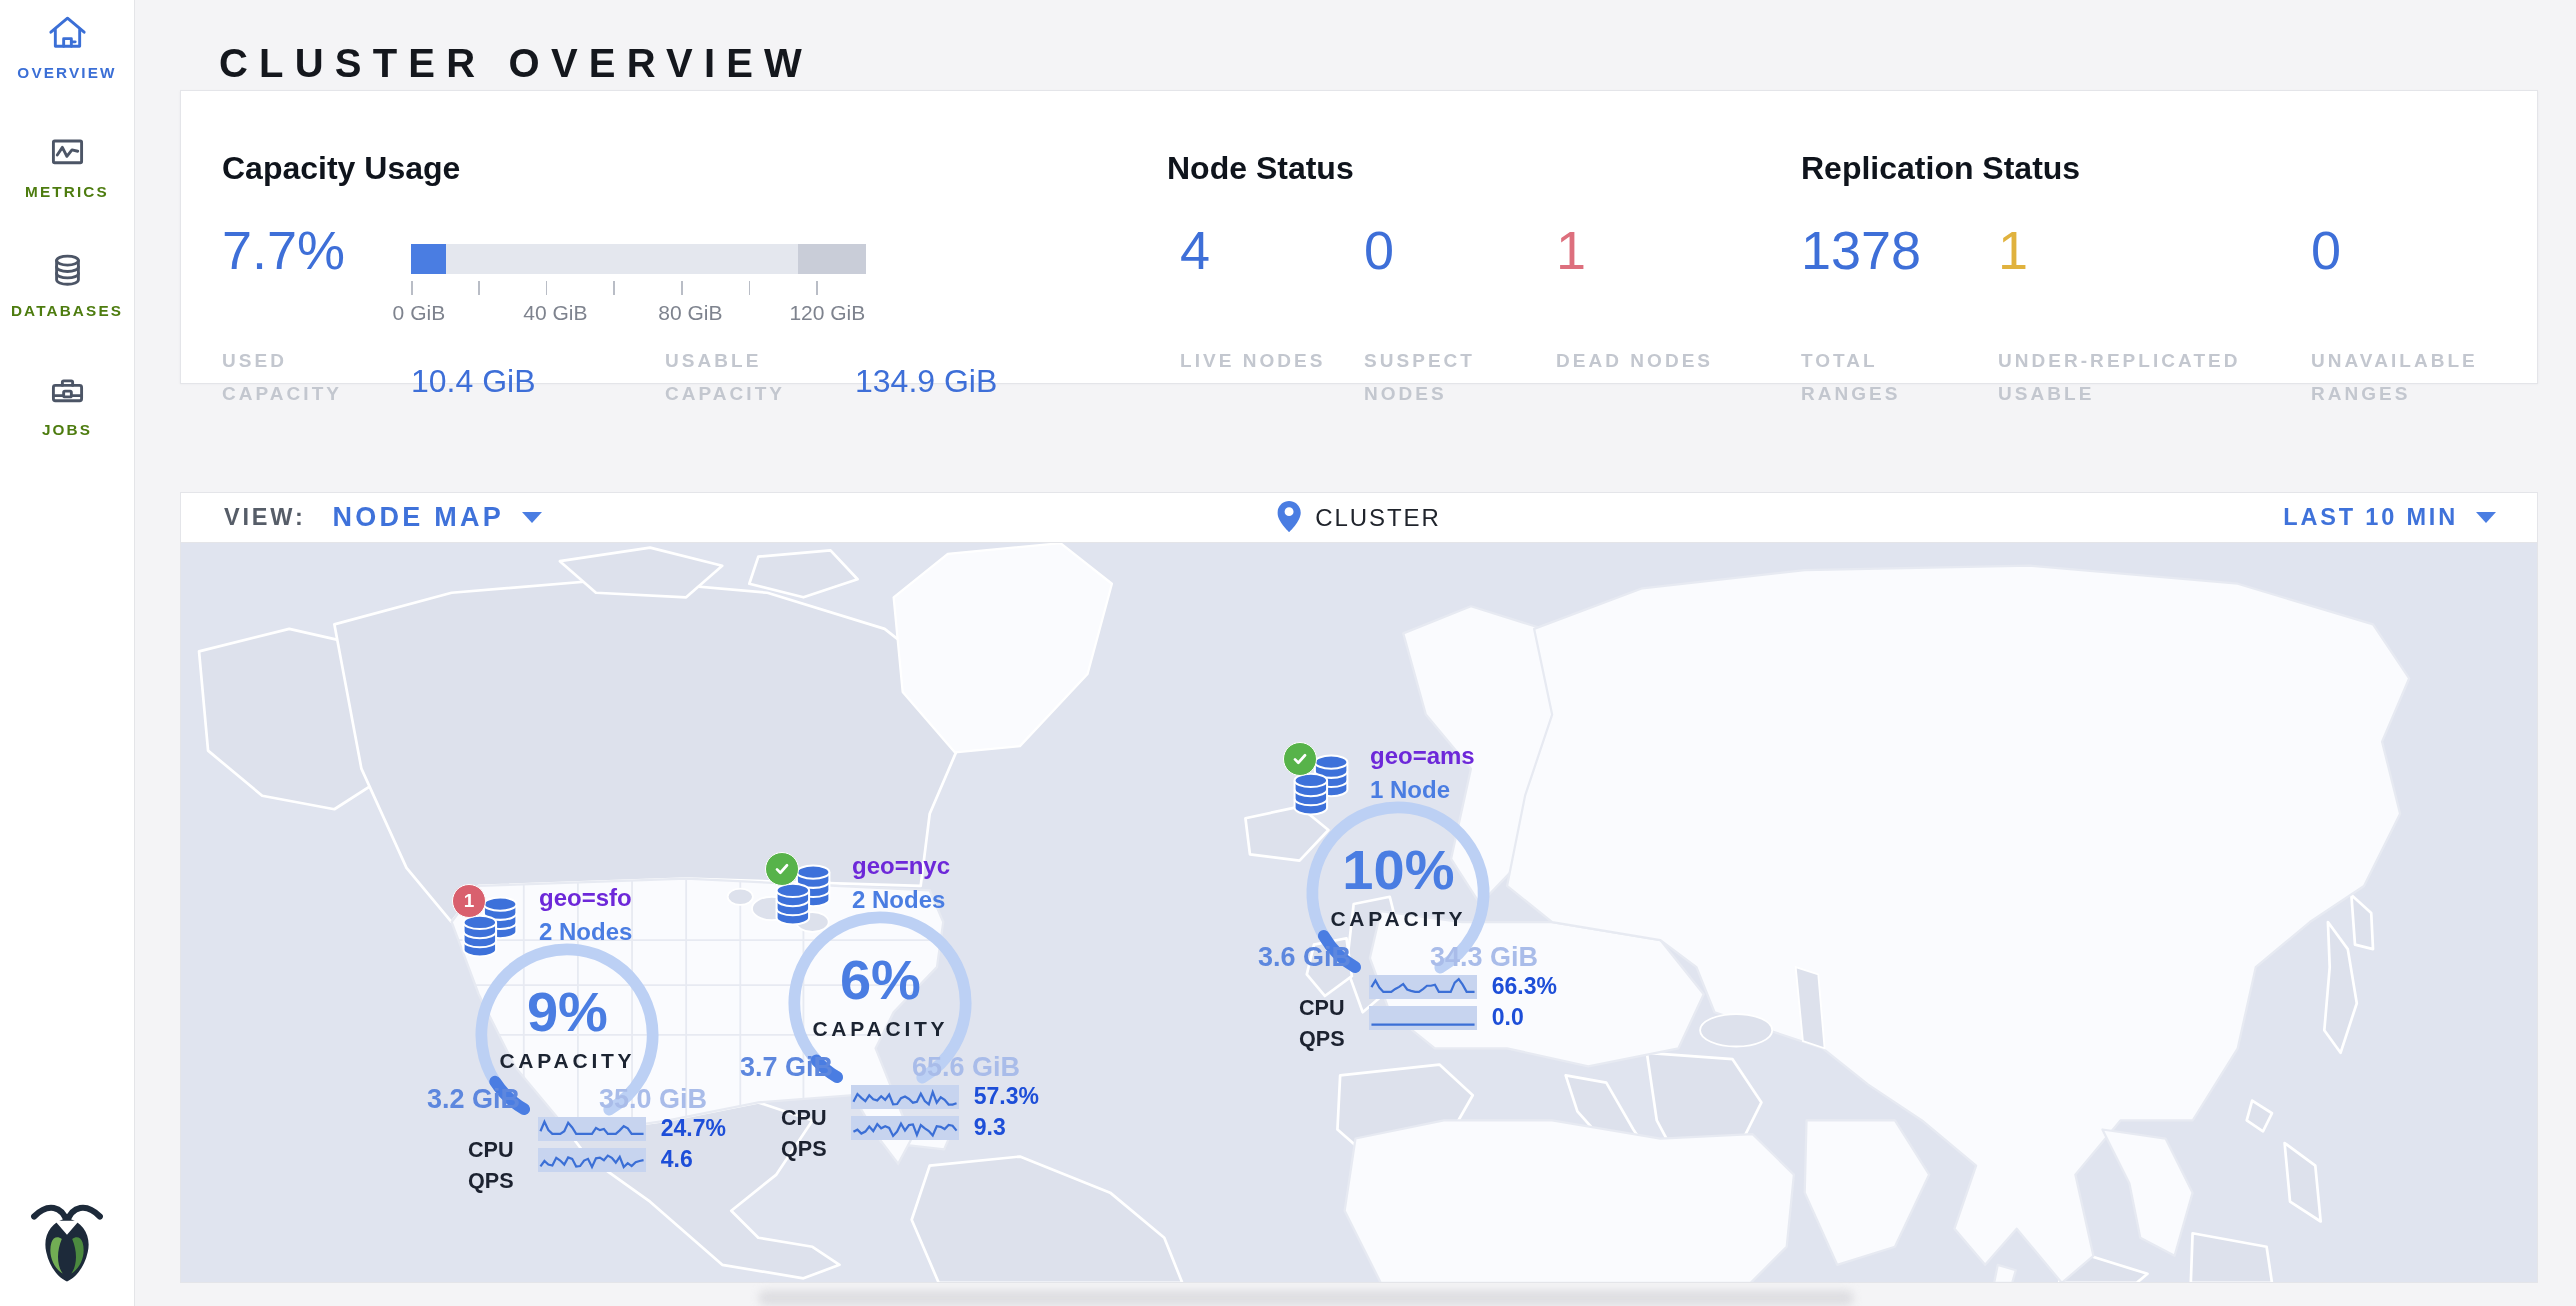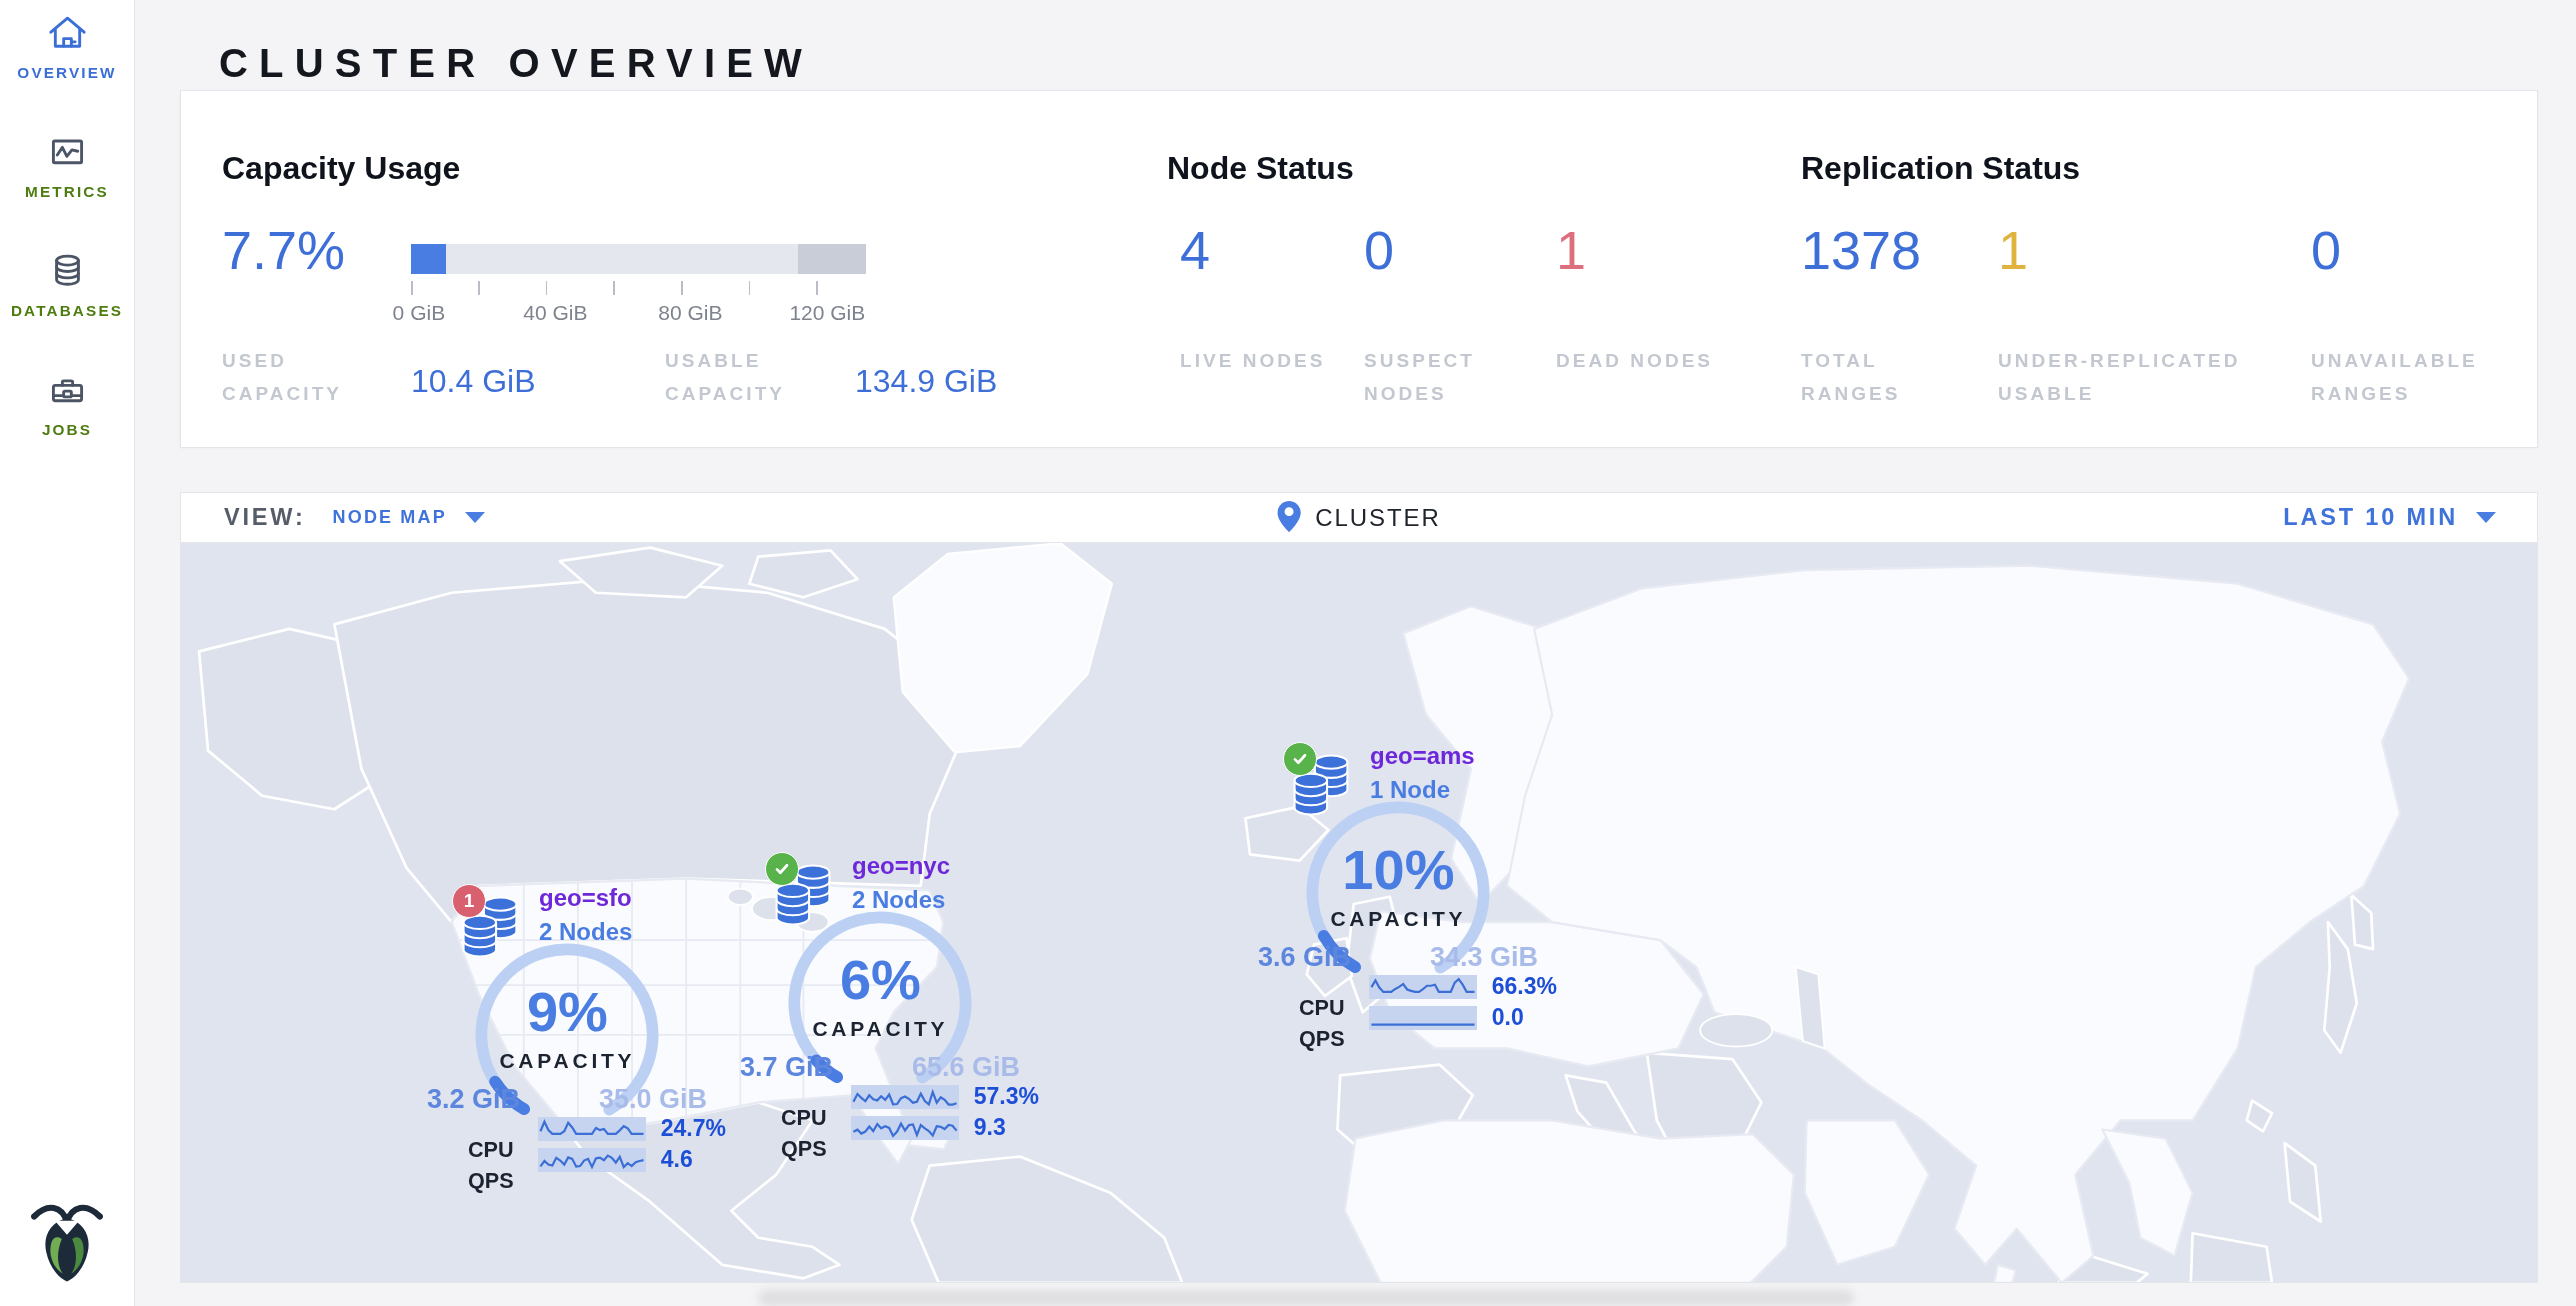--- a/index.html
+++ b/index.html
@@ -16,42 +16,42 @@
   .side-item .lbl{font-size:15.3px;font-weight:700;letter-spacing:.14em;color:#4d7c0f;}
   .side-item.active .icn svg{stroke:#3b6fd6;}
   .side-item.active .lbl{color:#3b6fd6;}
   .side-logo{position:absolute;left:50%;bottom:21.6px;transform:translateX(-50%);width:87px;height:90px;}
 
   
   .page-title{position:absolute;left:195px;top:14.4px;font-size:40px;font-weight:700;
     letter-spacing:.28em;color:#14171d;white-space:nowrap;margin-left:24px;}
 
   
-  .summary-card{position:absolute;left:180px;top:90px;width:2358px;height:358px;background:#fff;
+  .summary-card{position:absolute;left:180px;top:90px;width:2358px;height:294px;background:#fff;
     border:0.9px solid #e4e5e9;box-shadow:0 0.9px 2.7px rgba(40,40,60,.05);}
   .card-h{position:absolute;top:32px;font-size:32px;font-weight:700;color:#0f141c;white-space:nowrap;}
   .big-num{position:absolute;top:128px;font-size:54px;color:#3e6fd8;white-space:nowrap;}
   .c-blue{color:#3e6fd8;}.c-red{color:#dd6f7d;}.c-yellow{color:#e0b23e;}
   .stat-label{position:absolute;top:253px;font-size:19px;font-weight:700;letter-spacing:.16em;
     color:#c3c7cf;line-height:33px;width:180px;}
   .stat-value{position:absolute;top:272px;font-size:32px;color:#3e6fd8;white-space:nowrap;}
 
   .barwrap{position:absolute;left:230px;top:153px;width:455px;height:99px;}
   .cap-bar{position:relative;width:100%;height:30px;background:#e4e7ee;overflow:hidden;}
   .cap-bar .fill{position:absolute;left:0;top:0;bottom:0;background:#4a7de2;}
   .cap-bar .reserved{position:absolute;top:0;bottom:0;right:0;background:#c9cdd8;}
   .tick{position:absolute;top:37px;width:1.8px;height:13.5px;background:#b9bdc6;}
   .tick-label{position:absolute;top:57px;font-size:21px;color:#7e838e;transform:translateX(-35%);white-space:nowrap;}
 
   
   .viewbar{position:absolute;left:180px;top:492px;width:2358px;height:51px;background:#fff;
     border:0.9px solid #e4e5e9;display:flex;align-items:center;}
   .vb-left{display:flex;align-items:center;padding-left:43px;}
   .vb-label{font-size:23.5px;font-weight:700;letter-spacing:.12em;color:#565d68;}
-  .vb-value{font-size:18px;font-weight:700;letter-spacing:.12em;color:#3f72da;margin-left:27px;cursor:pointer;}
+  .vb-value{font-size:27px;font-weight:700;letter-spacing:.12em;color:#3f72da;margin-left:27px;cursor:pointer;}
   .caret{width:0;height:0;border-left:10px solid transparent;border-right:10px solid transparent;
     border-top:11.7px solid #4a7de2;margin-left:18px;cursor:pointer;}
   .vb-center{position:absolute;left:50%;transform:translateX(-50%);display:flex;align-items:center;gap:14.4px;}
   .vb-cluster{font-size:24px;letter-spacing:.08em;color:#20242c;}
   .vb-right{margin-left:auto;display:flex;align-items:center;padding-right:41px;}
   .vb-time{font-size:23.5px;font-weight:700;letter-spacing:.12em;color:#3f72da;cursor:pointer;}
 
   
   .map-card{position:absolute;left:180px;top:543px;width:2358px;height:740px;background:#e0e4ef;
     border:0.9px solid #e4e5e9;border-top:none;overflow:hidden;}

